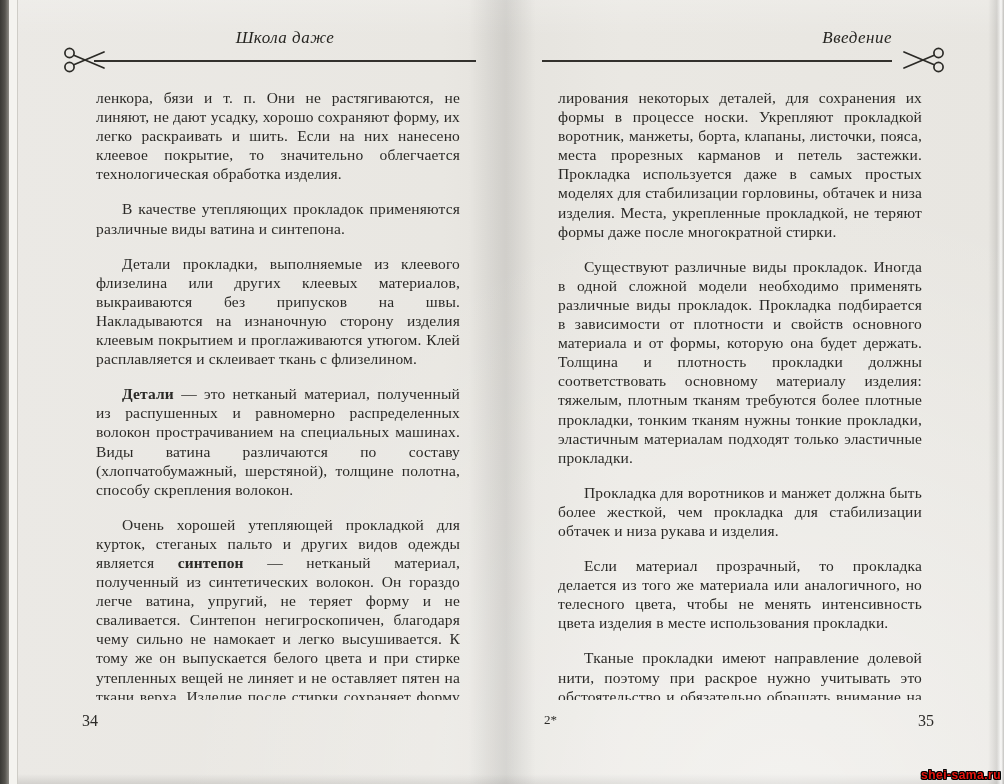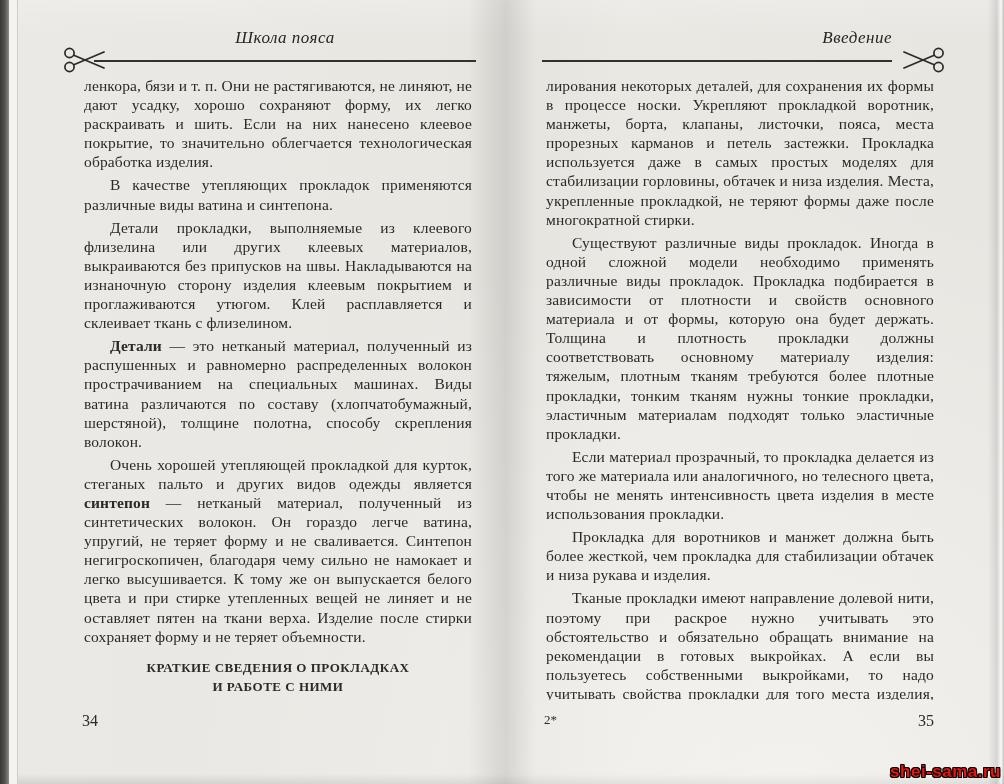--- a/index.html
+++ b/index.html
@@ -34,34 +34,34 @@
   .header-left .header-rule{left:14px;}
   .header-left .header-title{left:14px;}
   .header-right .header-rule{right:46px;}
   .header-right .header-title{right:46px;text-align:right;}
   .scissors{position:absolute;display:block;width:46px;height:30px;}
   .scissors-left{left:-18px;bottom:-13px;}
   .scissors-right{right:-8px;bottom:-13px;transform:scaleX(-1);}
 
   .page-body{font-size:15.5px;line-height:19.1px;text-align:justify;
     letter-spacing:.15px;overflow:hidden;max-height:628px;hyphens:auto;}
-  .page-body p{margin:4px;}
+  .page-body p{margin:16px;}
   .page-body p.indent{text-indent:26px;}
   .page-body b{font-weight:bold;}
   .section-heading{font-size:13px;font-weight:bold;text-align:center;
     letter-spacing:.5px;line-height:1.45;margin:13px 0 10px 0;}
 
   .page-footer{position:absolute;left:0;right:0;bottom:0;height:20px;font-size:16px;}
   .pgnum-left{position:absolute;left:2px;bottom:0;margin-top:19px;}
   .pgnum-right{position:absolute;right:4px;bottom:0;}
   .sig-mark{position:absolute;left:2px;bottom:2px;font-size:13px;}
 
   .watermark{position:absolute;right:3px;bottom:2px;
     font-family:"Liberation Sans","DejaVu Sans",sans-serif;
-    font-weight:bold;font-size:17px;letter-spacing:.5px;color:#e8150e;
+    font-weight:bold;font-size:12px;letter-spacing:.5px;color:#e8150e;
     text-shadow:1px 0 0 #000,-1px 0 0 #000,0 1px 0 #000,0 -1px 0 #000,
       1px 1px 0 #000,-1px -1px 0 #000,1px -1px 0 #000,-1px 1px 0 #000;}
 </style>
 </head>
 <body>
 
 <div class="scan">
   <div class="spine"></div>
   <div class="spine-strip"></div>
   <div class="gutter"></div>
@@ -72,21 +72,21 @@
       <span class="scissors scissors-left">
         <svg width="46" height="30" viewBox="0 0 46 30">
           <g fill="none" stroke="#2b2a26" stroke-width="1.7" stroke-linecap="round">
             <circle cx="7.5" cy="8" r="4.6"></circle>
             <circle cx="7.5" cy="22" r="4.6"></circle>
             <path d="M11.8 10.2 L42 23"></path>
             <path d="M11.8 19.8 L42 7"></path>
           </g>
         </svg>
       </span>
-      <div class="header-title">Школа пояса</div>
+      <div class="header-title">Школа даже</div>
       <div class="header-rule"></div>
     </header>
     <div class="page-body">
         <p class="para"><span>ленкора, бязи и т. п. Они не растягиваются, не линяют, не дают усадку, хорошо сохраняют форму, их легко раскраивать и шить. Если на них нанесено клеевое покрытие, то значительно облегчается технологическая обработка изделия.</span></p>
         <p class="para indent"><span>В качестве утепляющих прокладок применяются различные виды ватина и синтепона.</span></p>
         <p class="para indent"><span>Детали прокладки, выполняемые из клеевого флизелина или других клеевых материалов, выкраиваются без припусков на швы. Накладываются на изнаночную сторону изделия клеевым покрытием и проглаживаются утюгом. Клей расплавляется и склеивает ткань с флизелином.</span></p>
         <p class="para indent"><b>Детали</b><span> — это нетканый материал, полученный из распушенных и равномерно распределенных волокон прострачиванием на специальных машинах. Виды ватина различаются по составу (хлопчатобумажный, шерстяной), толщине полотна, способу скрепления волокон.</span></p>
         <p class="para indent"><span>Очень хорошей утепляющей прокладкой для курток, стеганых пальто и других видов одежды является </span><b>синтепон</b><span> — нетканый материал, полученный из синтетических волокон. Он гораздо легче ватина, упругий, не теряет форму и не сваливается. Синтепон негигроскопичен, благодаря чему сильно не намокает и легко высушивается. К тому же он выпускается белого цвета и при стирке утепленных вещей не линяет и не оставляет пятен на ткани верха. Изделие после стирки сохраняет форму и не теряет объемности.</span></p>
         <h2 class="section-heading">КРАТКИЕ СВЕДЕНИЯ О ПРОКЛАДКАХ<br>И РАБОТЕ С НИМИ</h2>
         <p class="para indent"><span>Очень важную функцию при изготовлении одежды выполняют прокладки. Их применяют для дуб-</span></p>
@@ -107,22 +107,22 @@
             <path d="M11.8 19.8 L42 7"></path>
           </g>
         </svg>
       </span>
       <div class="header-title">Введение</div>
       <div class="header-rule"></div>
     </header>
     <div class="page-body">
         <p class="para"><span>лирования некоторых деталей, для сохранения их формы в процессе носки. Укрепляют прокладкой воротник, манжеты, борта, клапаны, листочки, пояса, места прорезных карманов и петель застежки. Прокладка используется даже в самых простых моделях для стабилизации горловины, обтачек и низа изделия. Места, укрепленные прокладкой, не теряют формы даже после многократной стирки.</span></p>
         <p class="para indent"><span>Существуют различные виды прокладок. Иногда в одной сложной модели необходимо применять различные виды прокладок. Прокладка подбирается в зависимости от плотности и свойств основного материала и от формы, которую она будет держать. Толщина и плотность прокладки должны соответствовать основному материалу изделия: тяжелым, плотным тканям требуются более плотные прокладки, тонким тканям нужны тонкие прокладки, эластичным материалам подходят только эластичные прокладки.</span></p>
+        <p class="para indent"><span>Прокладка для воротников и манжет должна быть более жесткой, чем прокладка для стабилизации обтачек и низа рукава и изделия.</span></p>
         <p class="para indent"><span>Если материал прозрачный, то прокладка делается из того же материала или аналогичного, но телесного цвета, чтобы не менять интенсивность цвета изделия в месте использования прокладки.</span></p>
-        <p class="para indent"><span>Прокладка для воротников и манжет должна быть более жесткой, чем прокладка для стабилизации обтачек и низа рукава и изделия.</span></p>
         <p class="para indent"><span>Тканые прокладки имеют направление долевой нити, поэтому при раскрое нужно учитывать это обстоятельство и обязательно обращать внимание на рекомендации в готовых выкройках. А если вы пользуетесь собственными выкройками, то надо учитывать свойства прокладки для того места изделия, которое этой прокладкой укрепляется.</span></p>
       </div>
     <div class="page-footer">
       <span class="sig-mark">2*</span>
       <span class="pgnum-right">35</span>
     </div>
   </section>
 
   <div class="watermark">shei-sama.ru</div>
 </div>

